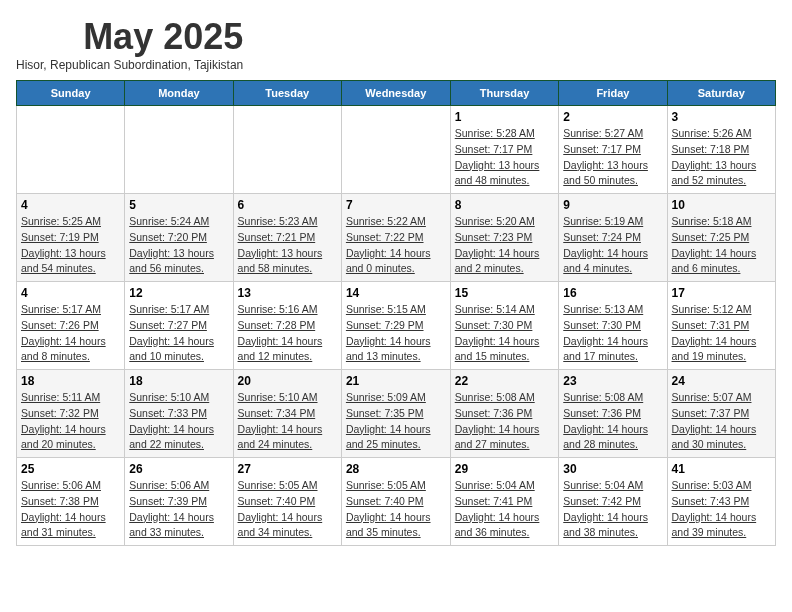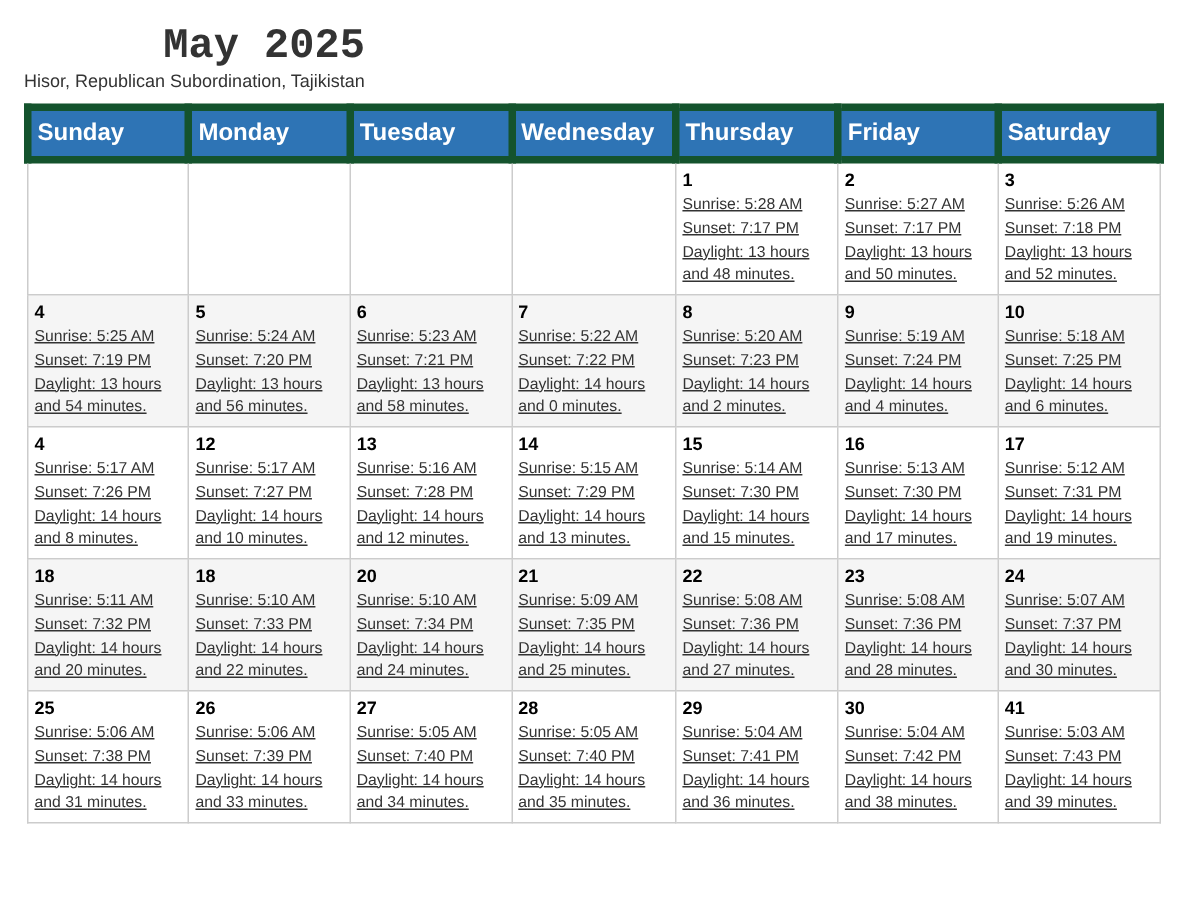--- a/index.html
+++ b/index.html
@@ -29,41 +29,40 @@
     .logo-text .blue { color: #1a6fa8; }
     .logo-icon {
       width: 32px;
       height: 32px;
       margin-right: 4px;
     }
     .title-block {
       text-align: right;
     }
     .main-title {
-      font-size: 28px;
+      font-size: 36px;
       font-weight: bold;
       color: #333;
-      font-family: Liberation Mono, monospace;
     }
     .subtitle {
       font-size: 12px;
       color: #333;
     }
     table {
       width: 100%;
       border-collapse: collapse;
       font-size: 11px;
     }
     thead tr th {
       background-color: #2e74b5;
       color: #fff;
       padding: 6px 4px;
-      text-align: left;
-      font-size: 16px;
-      border: 5px solid #14532d;
+      text-align: center;
+      font-size: 11px;
+      border: 1px solid #14532d;
     }
     tbody tr td {
       border: 1px solid #ccc;
       vertical-align: top;
       padding: 4px;
       min-height: 80px;
       width: 110px;
       background: #fff;
     }
     tbody tr:nth-child(even) td {

